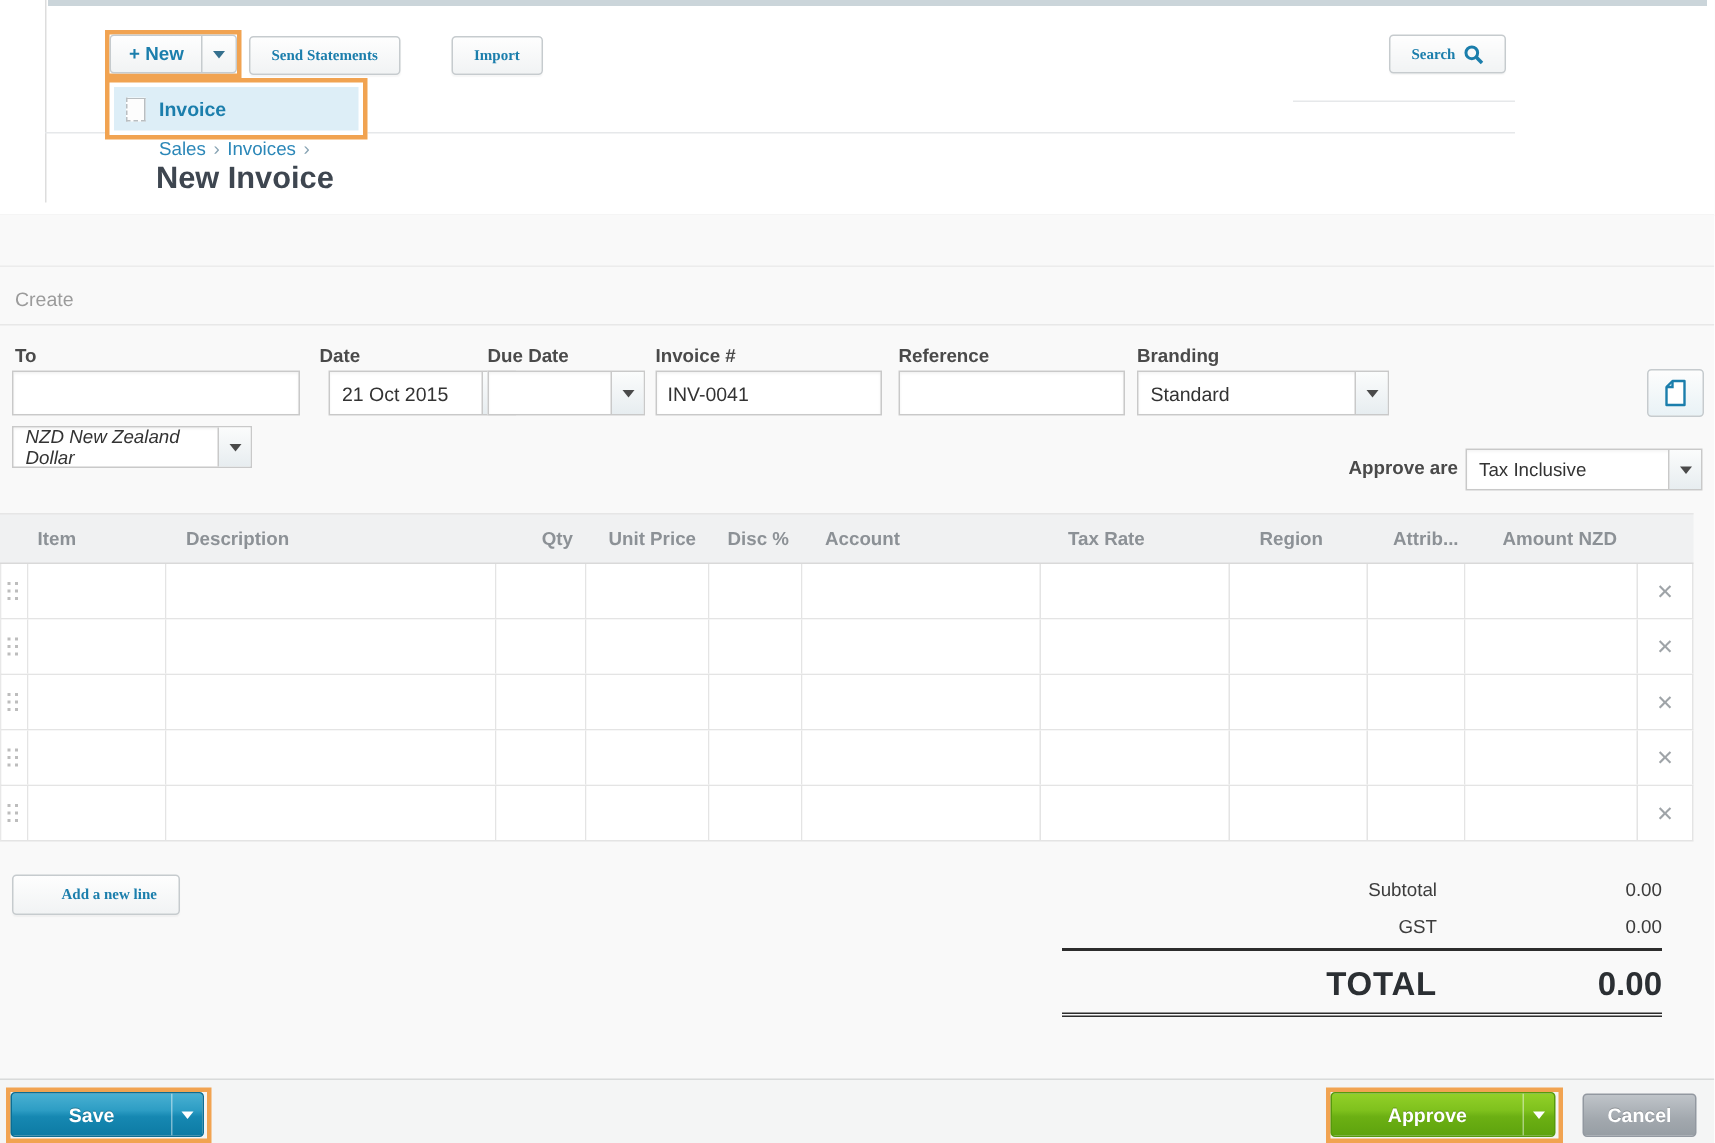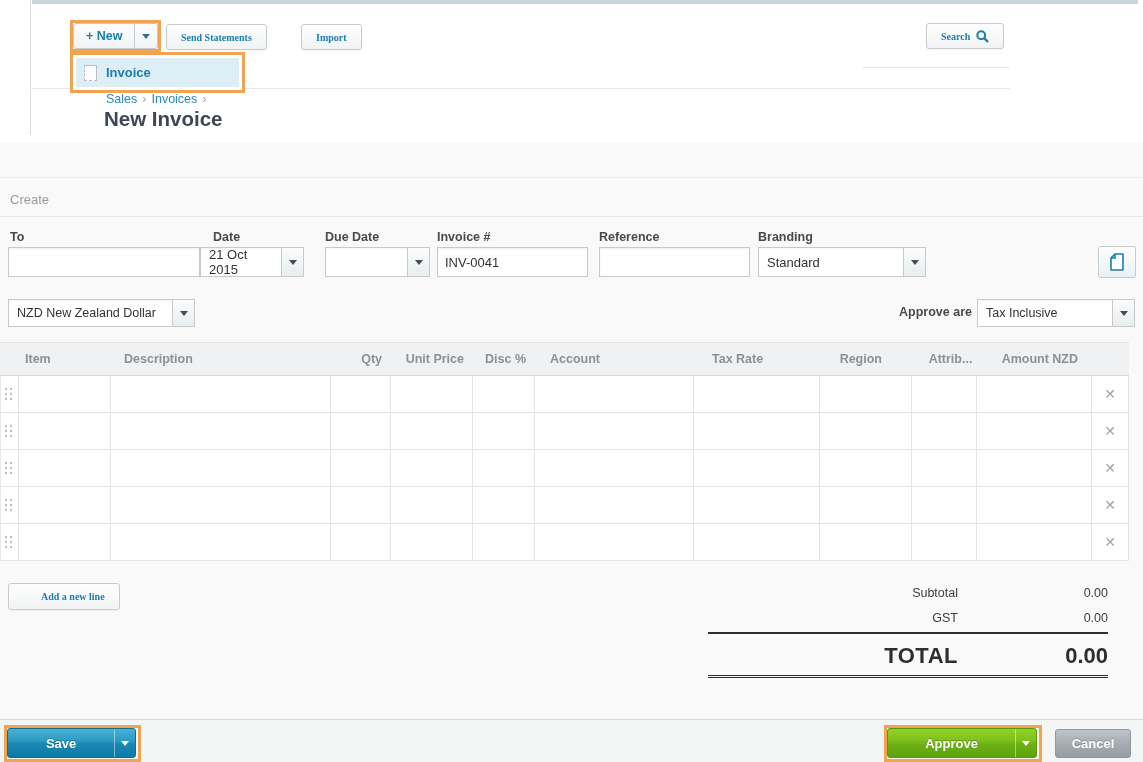--- a/index.html
+++ b/index.html
@@ -168,21 +168,21 @@
   <div class="hr" style="top:216px; background:#e8e8e8;"></div>
 
   <div class="flabel" style="left:10px;">To</div>
   <div class="flabel" style="left:213px;">Date</div>
   <div class="flabel" style="left:325px;">Due Date</div>
   <div class="flabel" style="left:437px;">Invoice #</div>
   <div class="flabel" style="left:599px;">Reference</div>
   <div class="flabel" style="left:758px;">Branding</div>
 
   <input class="tinput" style="left: 8px; width: 192px;" value="">
-  <div class="selectbox abs" style="left:200px; top:247px; width:104px; height:30px;">
+  <div class="selectbox abs" style="left:219px; top:247px; width:125px; height:30px;">
     <span class="val">21 Oct 2015</span>
     <span class="sarrow">
         <span class="tri"></span>
       </span>
   </div>
   <div class="selectbox abs" style="left:325px; top:247px; width:105px; height:30px;">
     <span class="val"></span>
     <span class="sarrow">
         <span class="tri"></span>
       </span>
@@ -195,21 +195,21 @@
         <span class="tri"></span>
       </span>
   </div>
   <div class="pdf-btn">
     <svg width="16" height="20" viewBox="0 0 16 20">
       <path d="M6,2 L14,2 L14,18 L2,18 L2,6 Z" fill="#fff" stroke="#1b7eac" stroke-width="1.6" stroke-linejoin="round"></path>
       <path d="M6,2 L6,6 L2,6" fill="none" stroke="#1b7eac" stroke-width="1.6"></path>
     </svg>
   </div>
 
-  <div class="selectbox abs" style="left:8px; top:299px; width:187px; height:28px;">
+  <div class="selectbox abs" style="left:8px; top:284px; width:160px; height:28px;font-style:italic;">
     <span class="val" style="font-size:12.5px;">NZD New Zealand Dollar</span>
     <span class="sarrow">
         <span class="tri"></span>
       </span>
   </div>
   <div class="amounts-label">Approve are</div>
   <div class="selectbox abs" style="left:977px; top:299px; width:158px; height:28px;">
     <span class="val" style="font-size:12.5px;">Tax Inclusive</span>
     <span class="sarrow">
         <span class="tri"></span>

